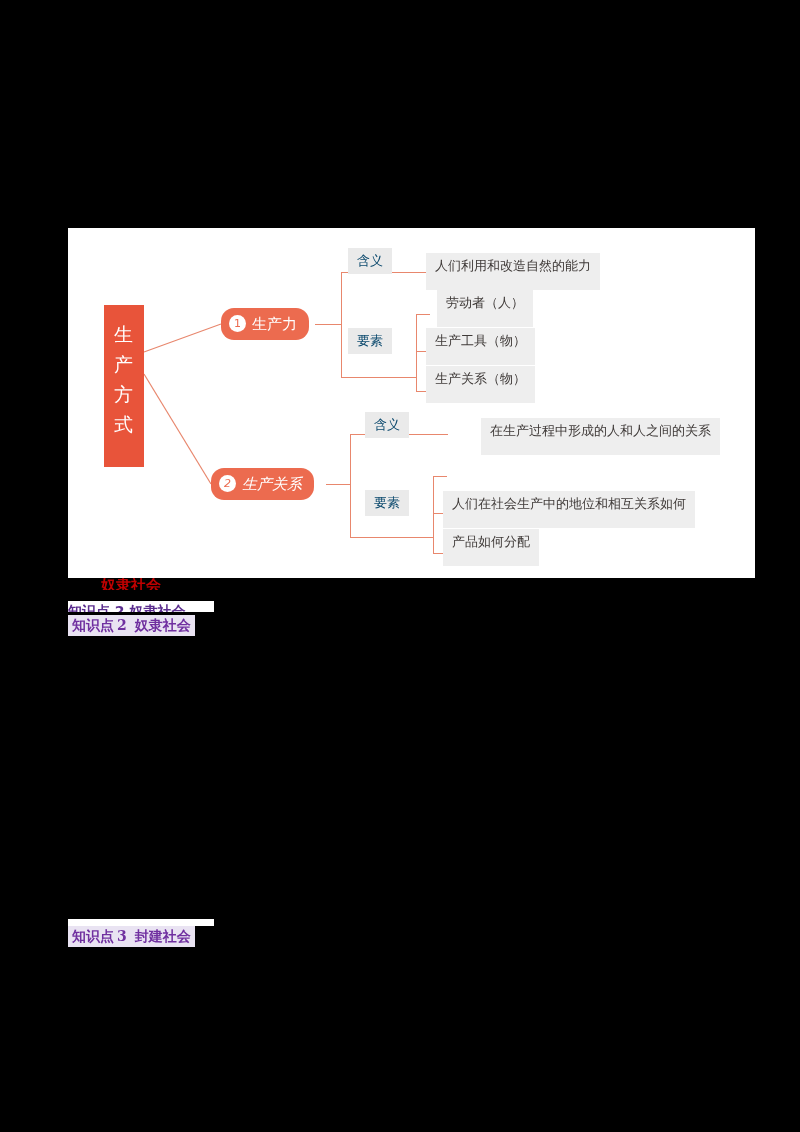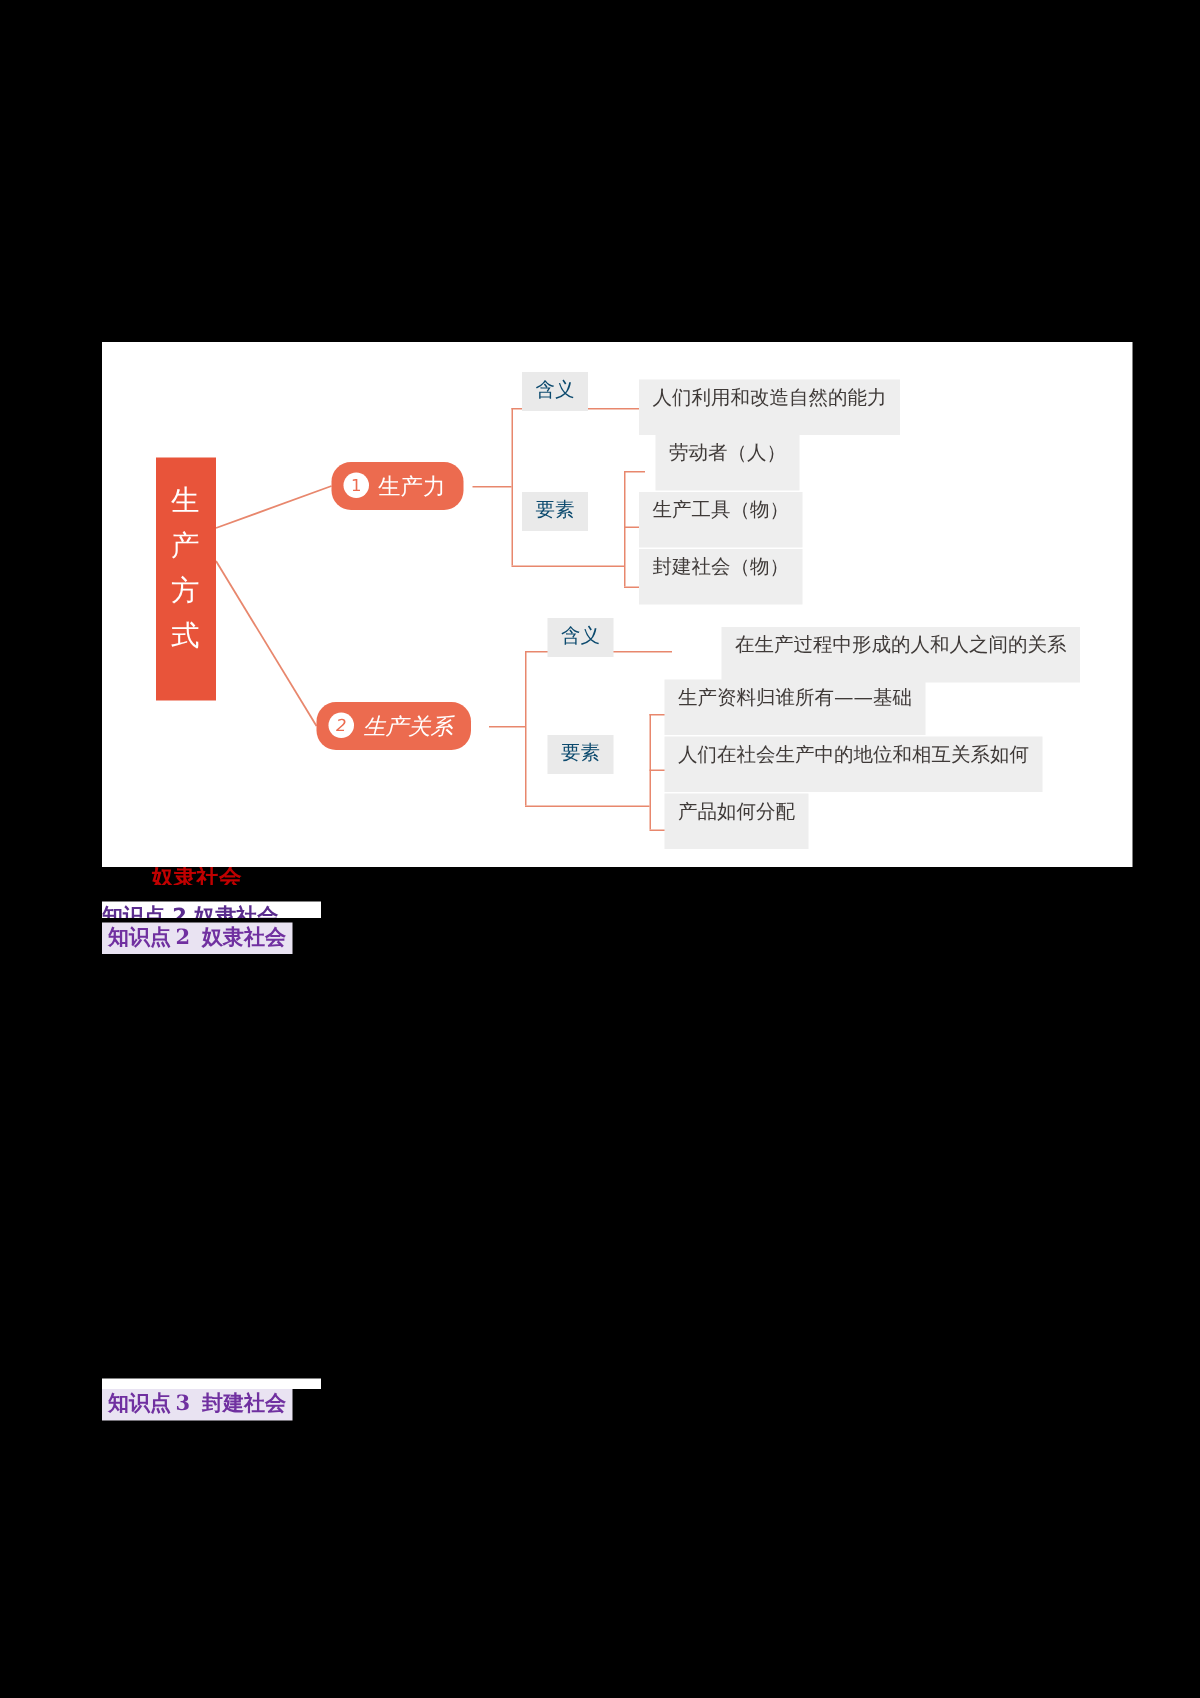--- a/index.html
+++ b/index.html
@@ -203,41 +203,40 @@
   <div class="leaf-box" style="left:358px; top:25px;">人们利用和改造自然的能力</div>
 
   <div class="cat-label" style="left:280px; top:100px;">要素</div>
   <div class="conn v" style="left:348px; top:86px; height:77px;"></div>
   <div class="conn h" style="left:348px; top:86px; width:14px;"></div>
   <div class="conn h" style="left:348px; top:123px; width:14px;"></div>
   <div class="conn h" style="left:348px; top:163px; width:14px;"></div>
 
   <div class="leaf-box" style="left:358px; top:62px;margin-left:11px;">劳动者（人）</div>
   <div class="leaf-box" style="left:358px; top:100px;">生产工具（物）</div>
-  <div class="leaf-box" style="left:358px; top:138px;">封建社会（物）</div>
+  <div class="leaf-box" style="left:358px; top:138px;">生产关系（物）</div>
 
   <div class="l1-node" id="node-shengchanguanxi">
     <span class="num">2</span><span>生产关系</span>
   </div>
 
   <div class="conn h" style="left:258px; top:256px; width:24px;"></div>
   <div class="conn v" style="left:282px; top:206px; height:103px;"></div>
   <div class="conn h" style="left:282px; top:206px; width:98px;"></div>
   <div class="conn h" style="left:282px; top:309px; width:83px;"></div>
 
   <div class="cat-label" style="left:297px; top:184px;">含义</div>
   <div class="leaf-box" style="left:375px; top:190px;margin-left:38px;">在生产过程中形成的人和人之间的关系</div>
 
   <div class="cat-label" style="left:297px; top:262px;">要素</div>
   <div class="conn v" style="left:365px; top:248px; height:77px;"></div>
   <div class="conn h" style="left:365px; top:248px; width:14px;"></div>
   <div class="conn h" style="left:365px; top:285px; width:14px;"></div>
   <div class="conn h" style="left:365px; top:325px; width:14px;"></div>
 
-  <div class="leaf-box" style="left:375px; top:225px;">生产资料归谁所有——基础</div>
   <div class="leaf-box" style="left:375px; top:263px;text-align:right;">人们在社会生产中的地位和相互关系如何</div>
   <div class="leaf-box" style="left:375px; top:301px;">产品如何分配</div>
 
 </div>
 
 <div id="red-fragment">奴隶社会</div>
 <div id="clipped-row">知识点 2  奴隶社会</div>
 
 <div class="section-heading" id="heading-2">
   <span>知识点</span><span class="idx">2</span> <span>奴隶社会</span>

